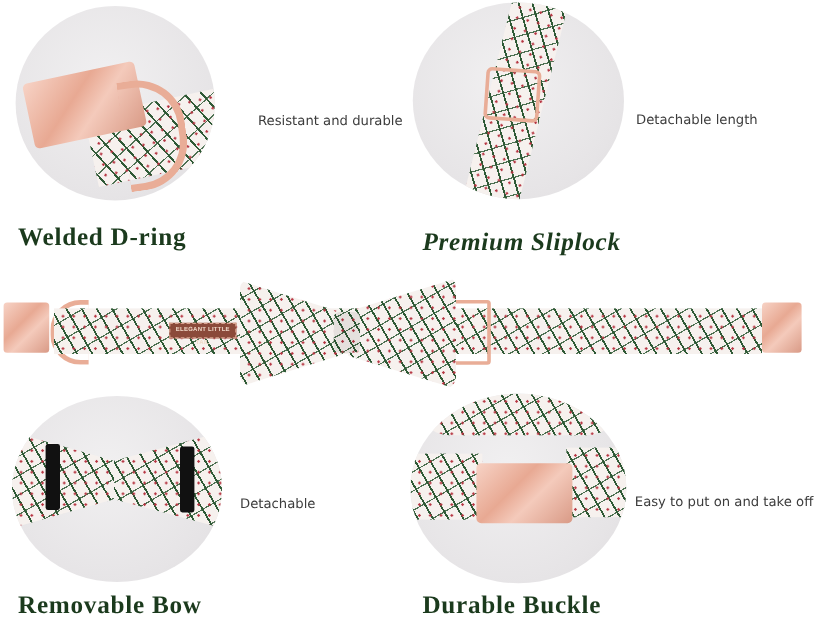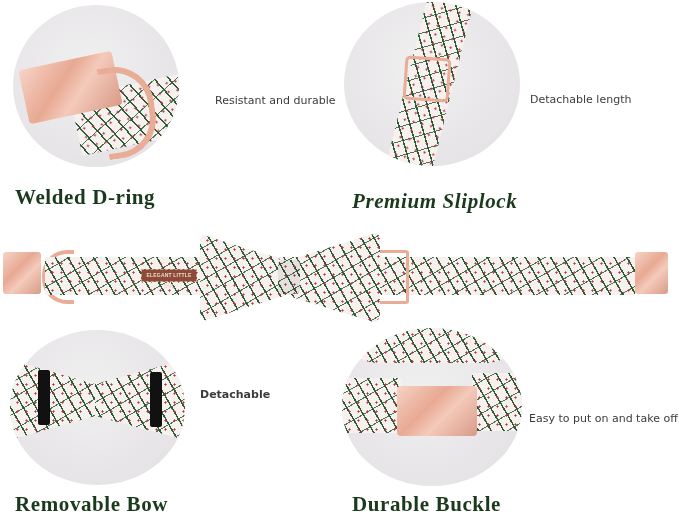--- a/index.html
+++ b/index.html
@@ -52,21 +52,21 @@
   <div class="fabric" style="left:290px;top:0px;width:90px;height:92px;border-radius:30px 6px 10px 30px;clip-path:polygon(0 30%,100% 0,100% 100%,0 70%);"></div>
   <div class="fabric" style="left:278px;top:28px;width:22px;height:34px;border-radius:5px;filter:brightness(0.93);"></div>
 </div>
 
 <div class="circle" style="left:10px;top:330px;width:175px;height:155px;">
   <div class="fabric" style="left:0px;top:30px;width:85px;height:80px;clip-path:polygon(0 0,100% 30%,100% 70%,0 100%);"></div>
   <div class="fabric" style="left:85px;top:30px;width:90px;height:80px;clip-path:polygon(0 30%,100% 0,100% 100%,0 70%);"></div>
   <div class="strap" style="left:28px;top:40px;width:12px;height:55px;"></div>
   <div class="strap" style="left:140px;top:42px;width:12px;height:55px;"></div>
 </div>
-<div class="caption" style="left:200px;top:388px;font-weight:bold;">Detachable</div>
+<div class="caption" style="left:200px;top:413px;">Detachable</div>
 <div class="heading" style="left:15px;top:492px;">Removable Bow</div>
 
 <div class="circle" style="left:342px;top:328px;width:180px;height:158px;">
   <div class="fabric" style="left:0px;top:0px;width:180px;height:35px;border-radius:0 0 60px 60px;"></div>
   <div class="fabric" style="left:0px;top:50px;width:60px;height:55px;"></div>
   <div class="fabric" style="left:130px;top:45px;width:50px;height:58px;"></div>
   <div class="rose" style="left:55px;top:58px;width:80px;height:50px;border-radius:4px;"></div>
 </div>
 <div class="caption" style="left:529px;top:412px;">Easy to put on and take off</div>
 <div class="heading" style="left:352px;top:492px;">Durable Buckle</div>

